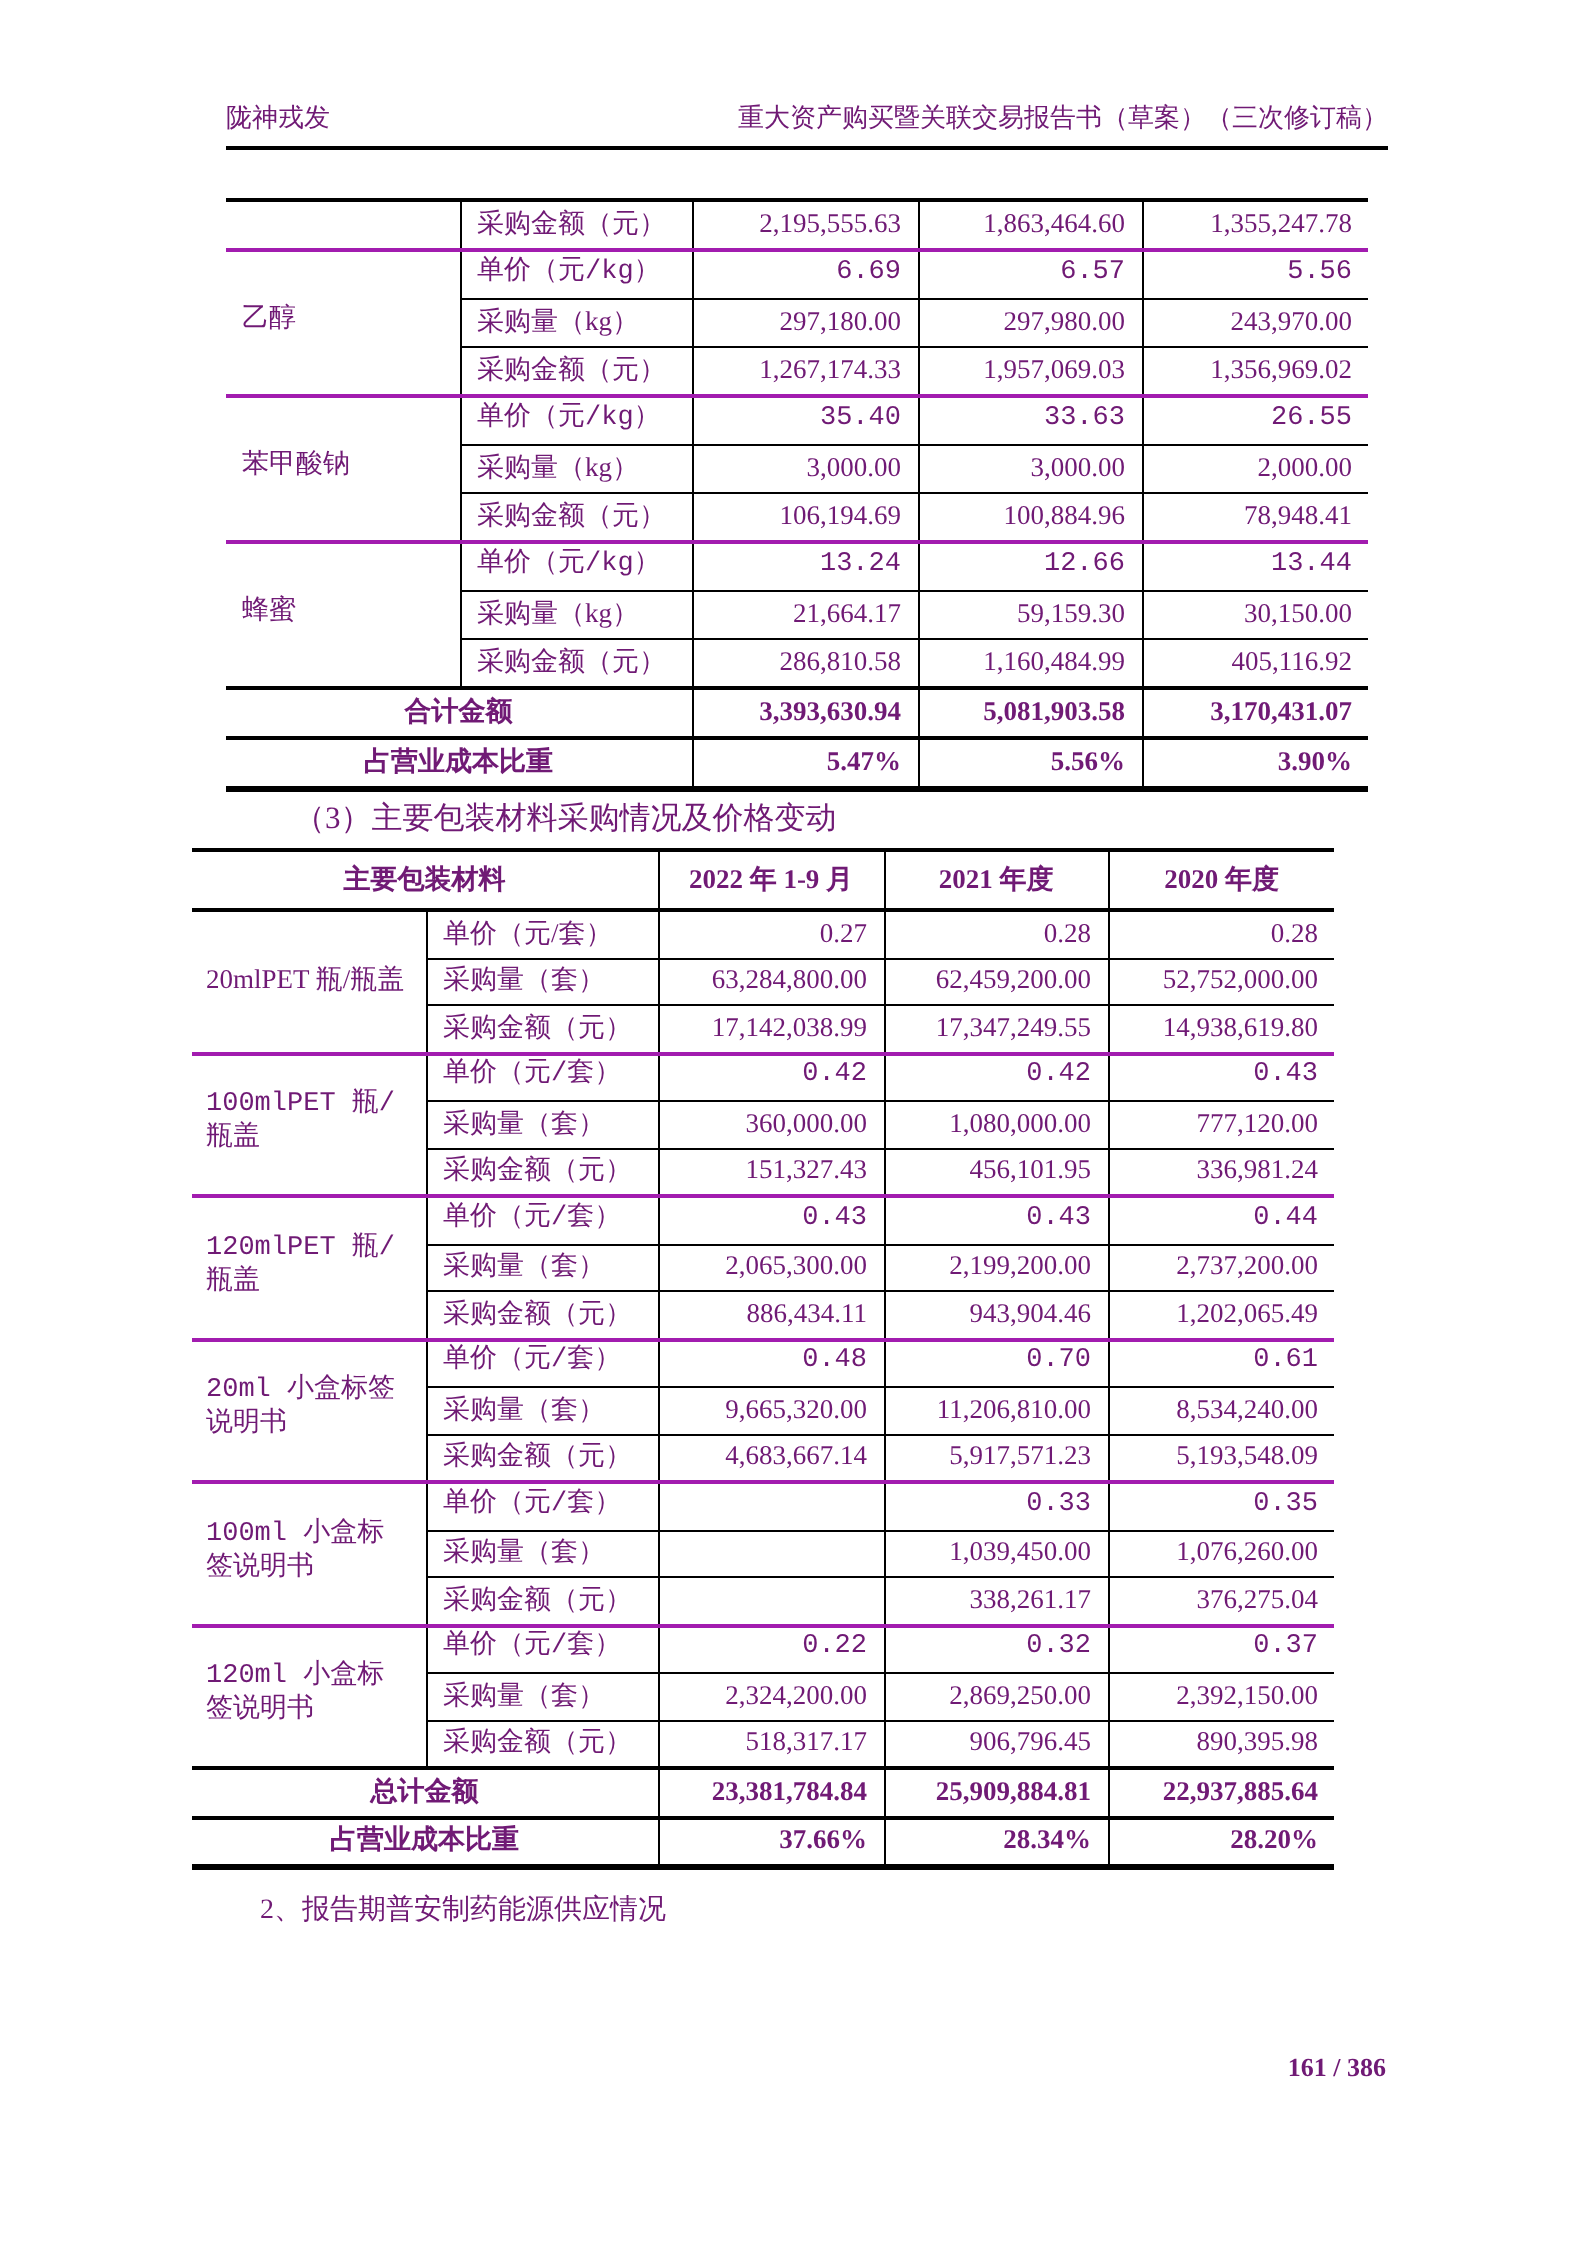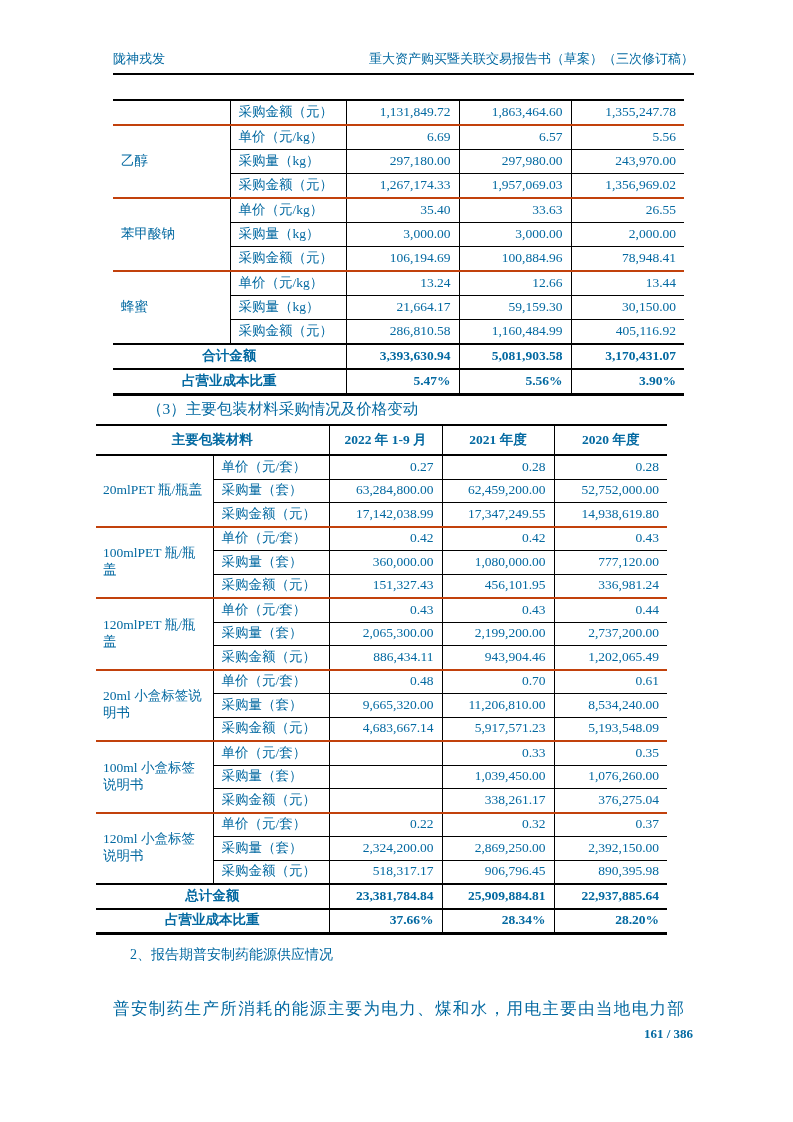--- a/index.html
+++ b/index.html
@@ -1,39 +1,39 @@
 <!DOCTYPE html>
 <html><head>
 <meta charset="utf-8">
 <style>
   html,body{margin:0;padding:0;background:#fff;}
   .page{
     position:relative;width:793px;height:1122px;background:#ffffff;
-    font-family:"Liberation Serif","DejaVu Serif",serif;color:#0369a1;overflow:hidden;
+    font-family:"Liberation Serif","DejaVu Serif",serif;color:#701a75;overflow:hidden;
   }
   
   .doc-header{
     position:absolute;left:113px;top:50px;width:581px;
     display:flex;justify-content:space-between;align-items:flex-end;
     border-bottom:2px solid #000;padding-bottom:5px;font-size:13px;
   }
   
   table.fin{border-collapse:collapse;table-layout:fixed;width:571px;}
   table.fin td, table.fin th{
     font-size:13.5px;line-height:1.25;padding:2px 8px;vertical-align:middle;
     overflow:hidden;font-weight:normal;
   }
   table.fin td{height:19px;}
   #t2-table td{height:18.5px;}
   .c-name{text-align:left;padding-left:13px;}
   #t2-table .c-name{padding-left:7px;}
   .c-metric{text-align:left;border-left:1px solid #000;}
   .c-num{text-align:right;border-left:1px solid #000;}
   tr.row-inner td{border-top:1px solid #000;}
-  tr.row-group td{border-top:2px solid #c2410c;}
+  tr.row-group td{border-top:2px solid #a21caf;font-family:Liberation Mono, monospace;}
   tr.row-first td{border-top:2.5px solid #000;}
   tr.row-summary td{border-top:2px solid #000;font-weight:bold;}
   tr.row-summary .c-label{text-align:center;}
   tr.row-last td{border-bottom:3px solid #000;}
   #t2-table thead th{border-top:2.5px solid #000;font-weight:bold;text-align:center;height:24px;}
   #t2-table thead .c-num, #t2-table thead .c-metric{text-align:center;}
   .t1-wrap{position:absolute;left:113px;top:99px;}
   .t2-wrap{position:absolute;left:96px;top:424px;}
   
   .sec-heading{position:absolute;left:147px;top:399px;font-size:15.5px;}
@@ -60,21 +60,21 @@
         <col style="width:117px">
           <col style="width:116px">
         <col style="width:113px">
           <col style="width:112px">
           <col style="width:113px">
       </colgroup>
       <tbody id="t1-body">
           <tr class="row-first">
             <td class="c-name"></td>
             <td class="c-metric">采购金额（元）</td>
-            <td class="c-num">1,131,849.72</td>
+            <td class="c-num">2,195,555.63</td>
             <td class="c-num">1,863,464.60</td>
             <td class="c-num">1,355,247.78</td>
           </tr>
           <tr class="row-group">
             <td class="c-name" rowspan="3">乙醇</td>
             <td class="c-metric">单价（元/kg）</td>
             <td class="c-num">6.69</td>
             <td class="c-num">6.57</td>
             <td class="c-num">5.56</td>
           </tr>
@@ -289,17 +289,16 @@
             <td class="c-num">37.66%</td>
             <td class="c-num">28.34%</td>
             <td class="c-num">28.20%</td>
           </tr>
         </tbody>
     </table>
   </div>
 
   <div class="sub-heading">2、报告期普安制药能源供应情况</div>
 
-  <div class="body-par">普安制药生产所消耗的能源主要为电力、煤和水，用电主要由当地电力部</div>
 
   <div class="page-num">161 / 386</div>
 
 </div>
 
 </body></html>

